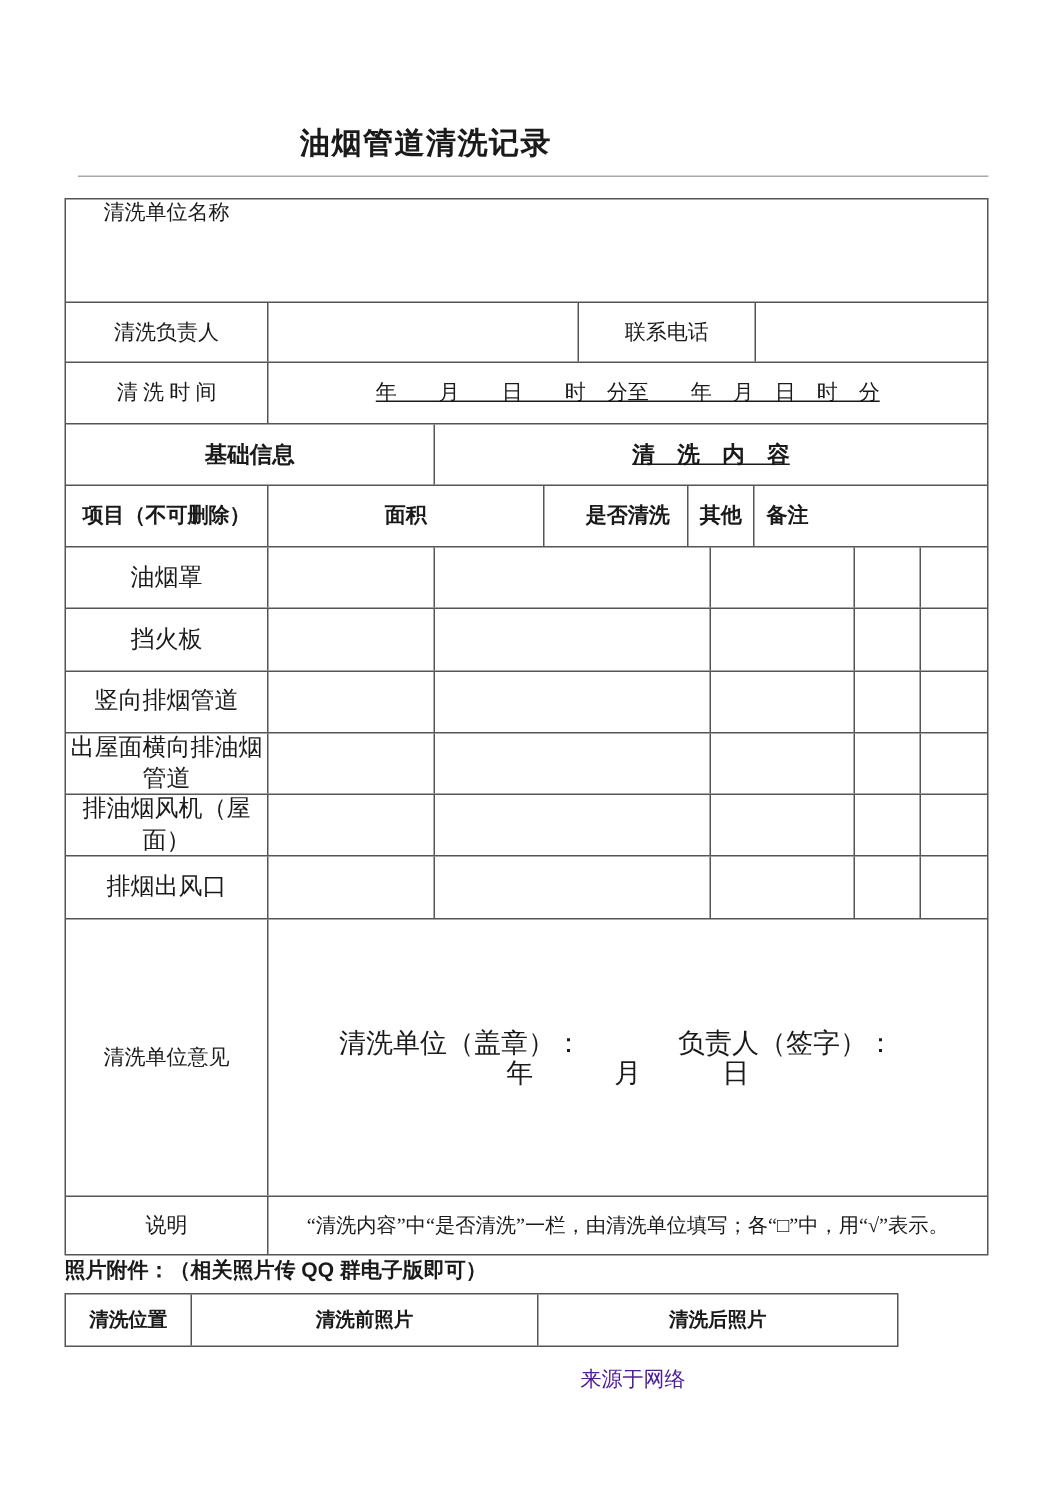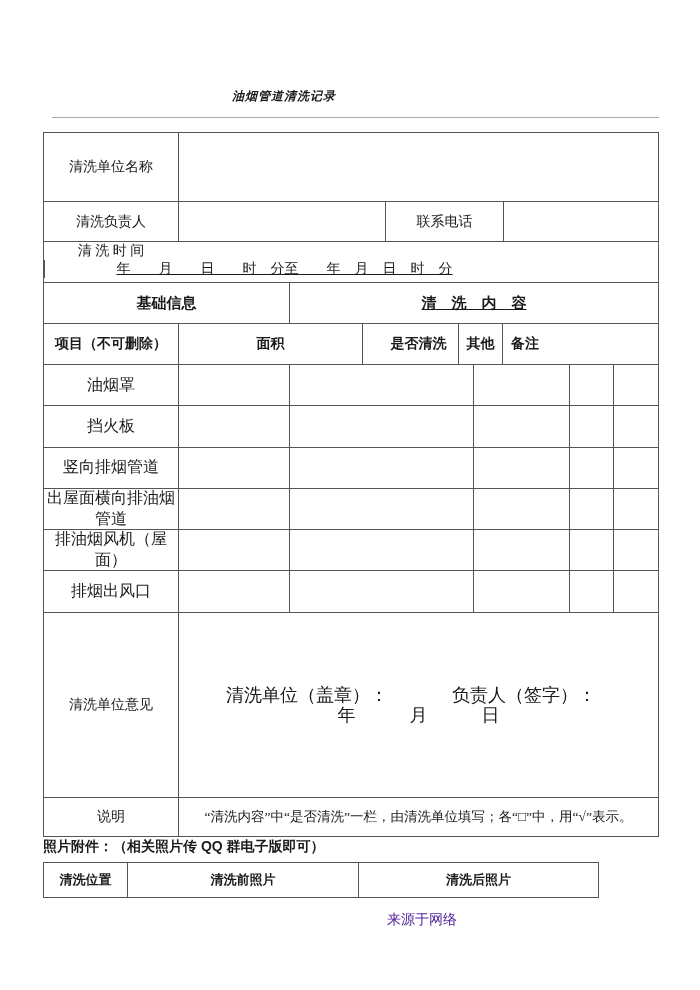--- a/index.html
+++ b/index.html
@@ -6,22 +6,22 @@
   body{
     width:700px;height:990px;
     font-family:"Liberation Serif", serif;
     color:#1a1a1a;
     -webkit-font-smoothing:antialiased;
   }
   .page{position:relative;width:700px;height:990px;background:#fff;overflow:hidden;}
 
   .title{
     position:absolute;top:86px;left:0;width:568px;
-    text-align:center;font-size:12px;font-weight:bold;letter-spacing:1px;
-    font-family:"Liberation Sans", sans-serif;line-height:20px;font-style:italic;
+    text-align:center;font-size:20px;font-weight:bold;letter-spacing:1px;
+    font-family:"Liberation Sans", sans-serif;line-height:20px;
   }
   .title-divider{
     position:absolute;top:117px;left:52px;width:607px;height:0;
     border-top:1px solid #a9a9a9;
   }
 
   
   .tbl{
     position:absolute;left:43px;top:132px;width:616px;
     border:1px solid #555;box-sizing:border-box;background:#fff;
@@ -31,23 +31,23 @@
   .cell{
     box-sizing:border-box;border-left:1px solid #555;
     display:flex;align-items:center;justify-content:center;
     font-size:14px;text-align:center;
   }
   .cell.cfirst{border-left:none;}
   .hdr{font-family:"Liberation Sans", sans-serif;font-weight:bold;}
   .sechdr{font-size:15px;}
   .item-label{font-size:16px;}
 
-  .rA{height:68px;}
+  .rA{height:68px;flex-direction:column;}
   .rB{height:39px;}
-  .rC{height:40px;flex-direction:column;}
+  .rC{height:40px;}
   .rD{height:40px;}
   .rE{height:40px;}
   .rI{height:40.3px;}
   .rOp{height:184px;}
   .rNote{height:38px;}
 
   .c1{width:134px;}.c2{width:111px;}.c3{width:184px;}.c4{width:96px;padding-left:16px;}.c5{width:44px;}.c6{width:45px;}
   .cv{width:480px;}
   .cb2{width:207px;}.cb3{width:118px;}.cb4{width:155px;}
   .cd1{width:245px;}.cd2{width:369px;}

